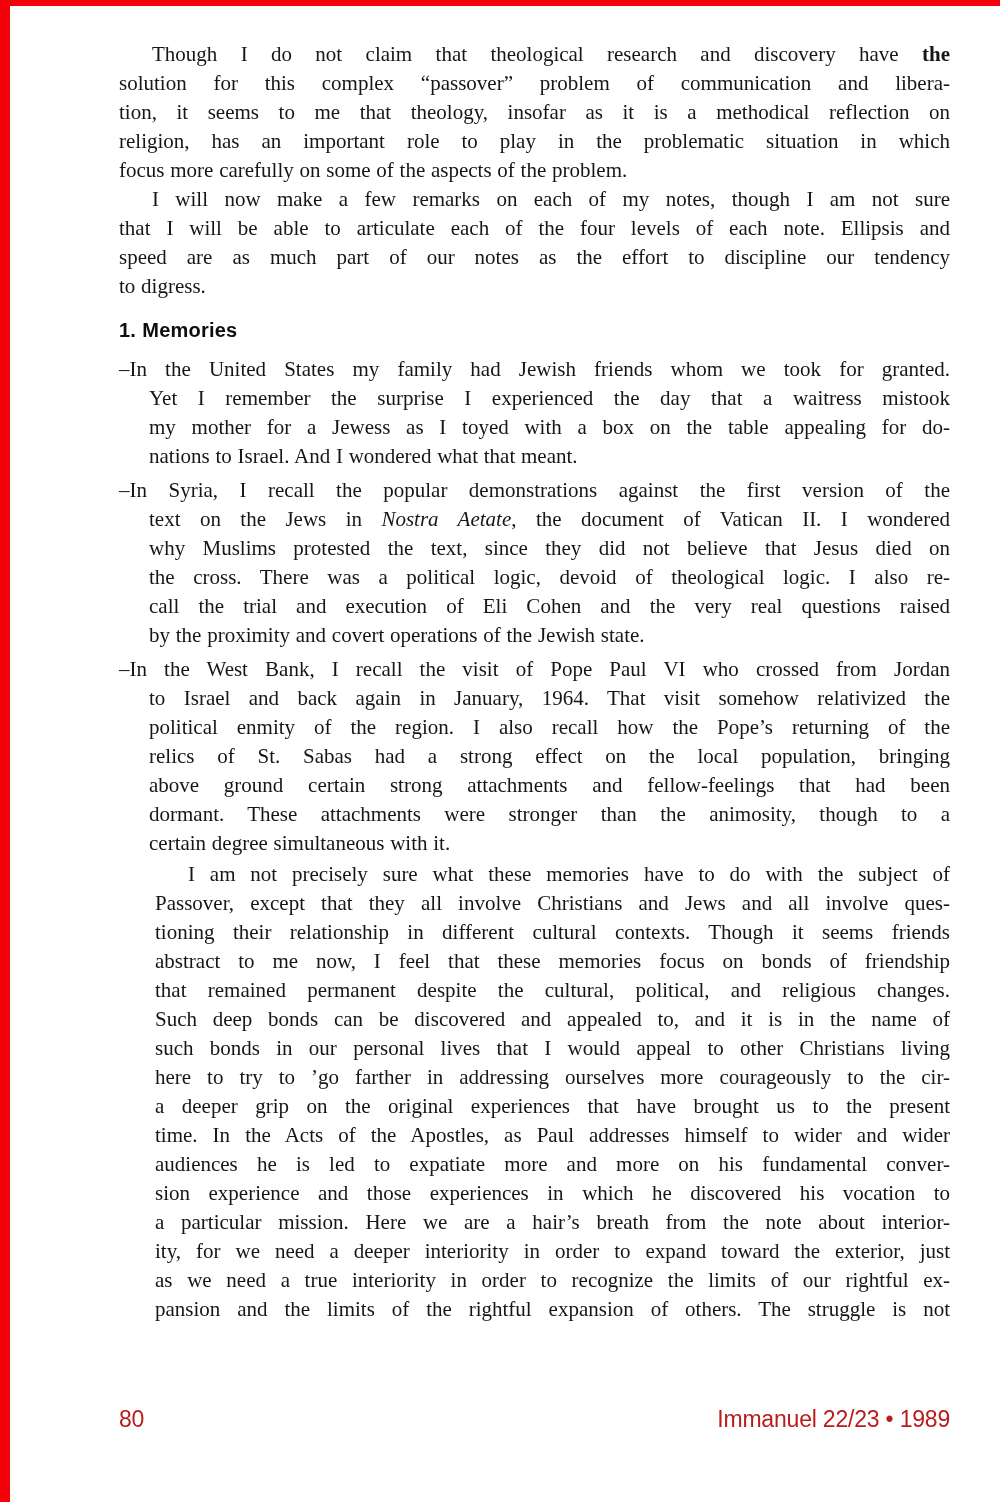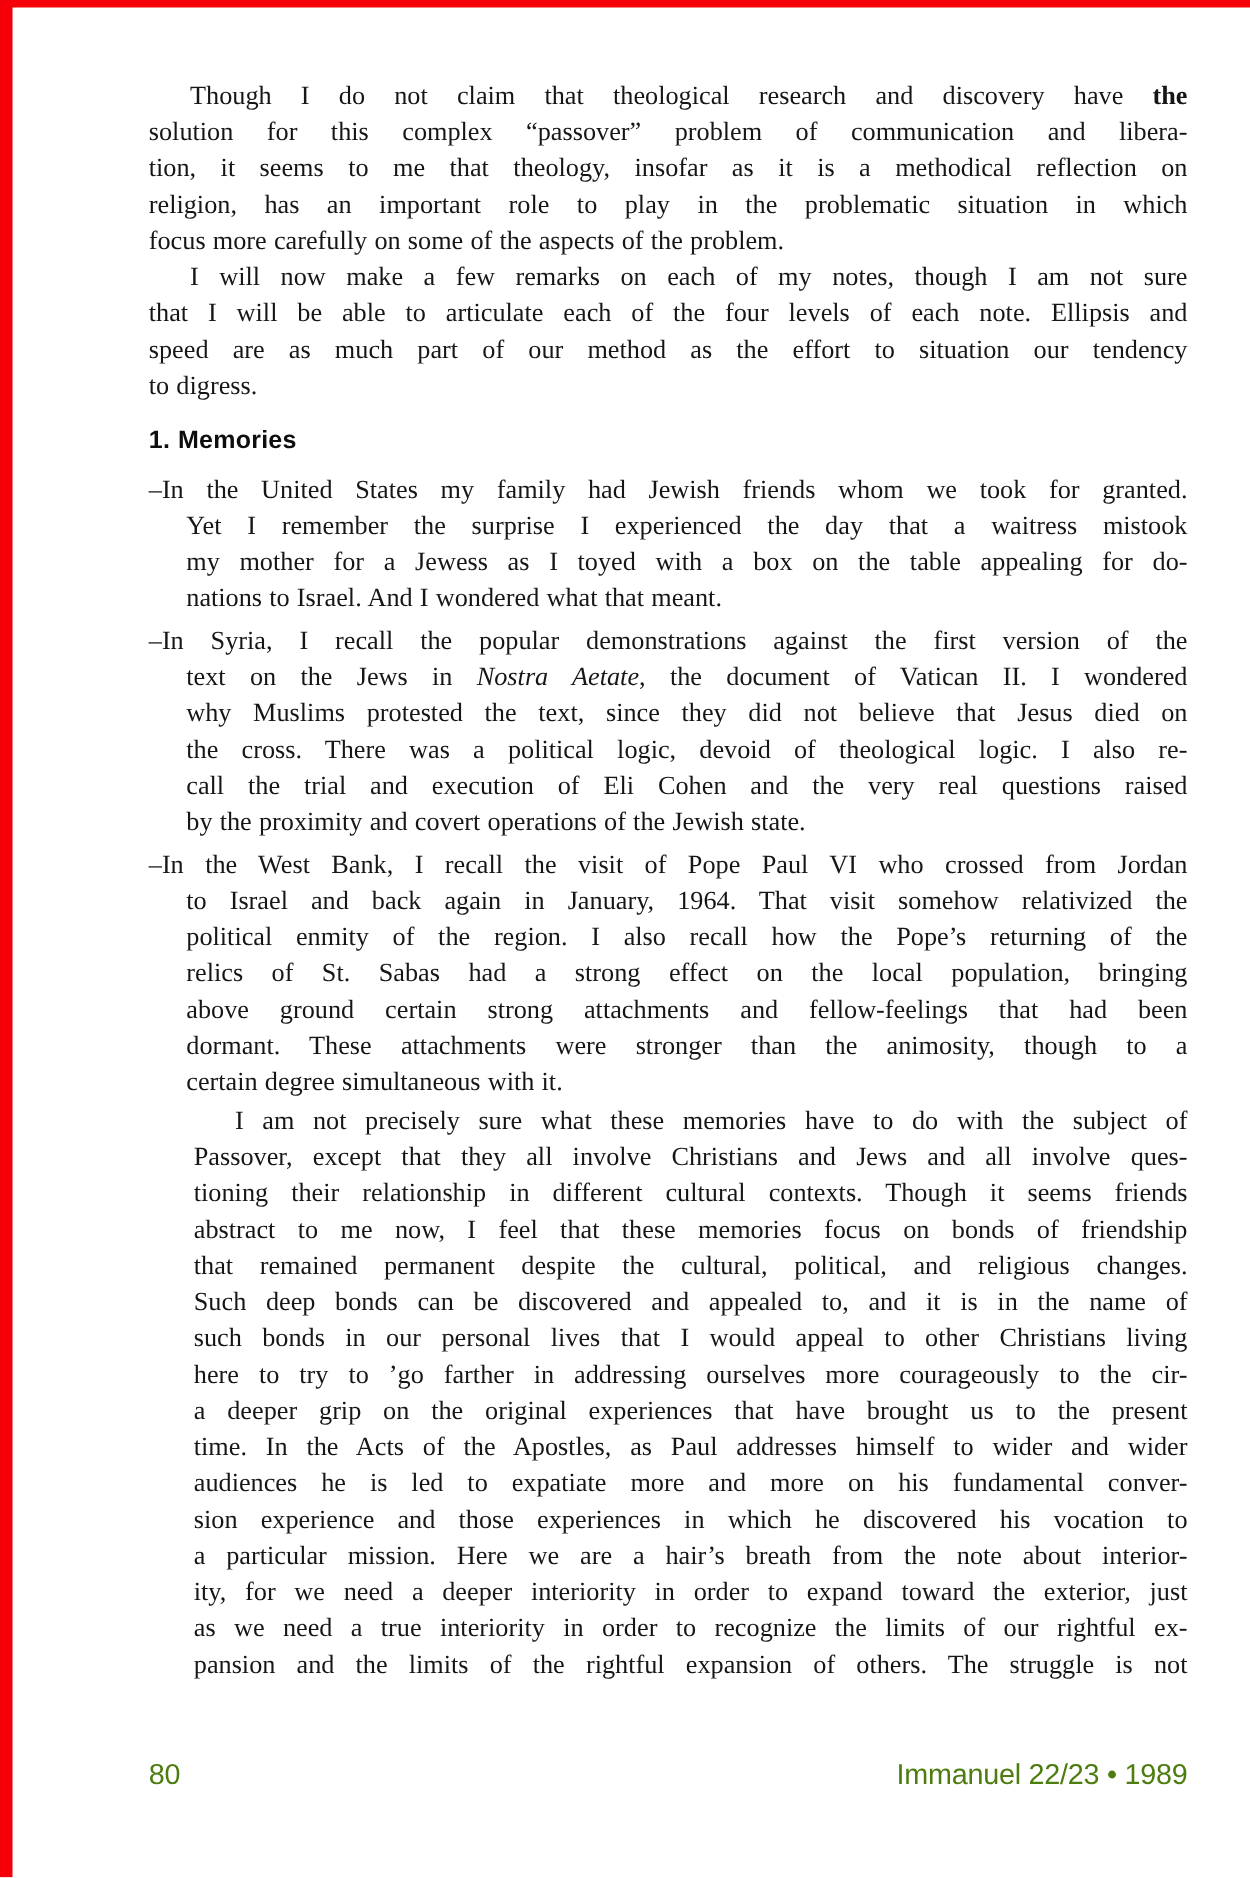--- a/index.html
+++ b/index.html
@@ -15,21 +15,21 @@
   .edge-left {
     position: absolute; left: 0; top: 0;
     width: 10px; height: 100%;
   }
   .edge-top {
     position: absolute; left: 0; top: 0;
     width: 100%; height: 6px;
   }
   .content {
     position: absolute;
-    left: 119px; top: 62px;
+    left: 119px; top: 40px;
     width: 831px;
     font-size: 21px;
     line-height: 29px;
     word-spacing: 0.5px;
   }
   .para { margin: 0; }
   .para.spaced { margin-top: 2px; margin-left: 36px; }
   .line {
     text-align: justify;
     -moz-text-align-last: justify;
@@ -56,41 +56,41 @@
   .bullet { margin-top: 5px; }
   .footer {
     position: absolute;
     left: 119px; right: 50px; top: 1406px;
     display: flex;
     justify-content: space-between;
     align-items: baseline;
     font-family: "Liberation Sans", sans-serif;
     font-size: 23px;
     letter-spacing: -0.2px;
-    color: #4d7c0f;
+    color: #b91c1c;
   }
 </style>
 </head>
 <body>
 
 <div class="page">
   <div class="edge-left" style="background: rgb(243, 0, 8);"></div>
   <div class="edge-top" style="background: rgb(243, 0, 8);"></div>
   <div class="content" id="content">
       <div class="para">
         <div class="line first-indent">Though I do not claim that theological research and discovery have <b>the</b></div>
         <div class="line">solution for this complex “passover” problem of communication and libera-</div>
         <div class="line">tion, it seems to me that theology, insofar as it is a methodical reflection on</div>
         <div class="line">religion, has an important role to play in the problematic situation in which</div>
         <div class="line last">focus more carefully on some of the aspects of the problem.</div>
       </div>
       <div class="para">
         <div class="line first-indent">I will now make a few remarks on each of my notes, though I am not sure</div>
         <div class="line">that I will be able to articulate each of the four levels of each note. Ellipsis and</div>
-        <div class="line">speed are as much part of our method as the effort to situation our tendency</div>
+        <div class="line">speed are as much part of our notes as the effort to discipline our tendency</div>
         <div class="line last">to digress.</div>
       </div>
       <div class="heading">1. Memories</div>
       <div class="para bullet">
         <div class="line">–In the United States my family had Jewish friends whom we took for granted.</div>
         <div class="line cont">Yet I remember the surprise I experienced the day that a waitress mistook</div>
         <div class="line cont">my mother for a Jewess as I toyed with a box on the table appealing for do-</div>
         <div class="line cont last">nations to Israel. And I wondered what that meant.</div>
       </div>
       <div class="para bullet">

